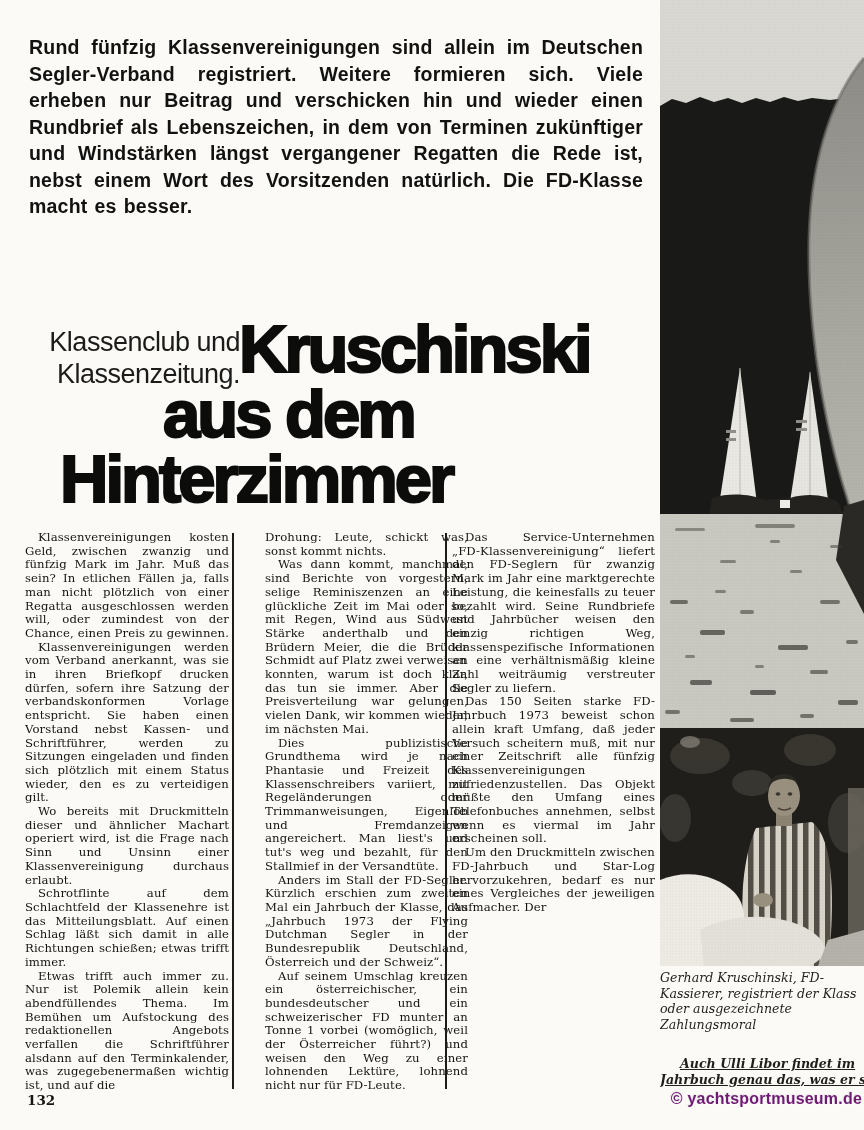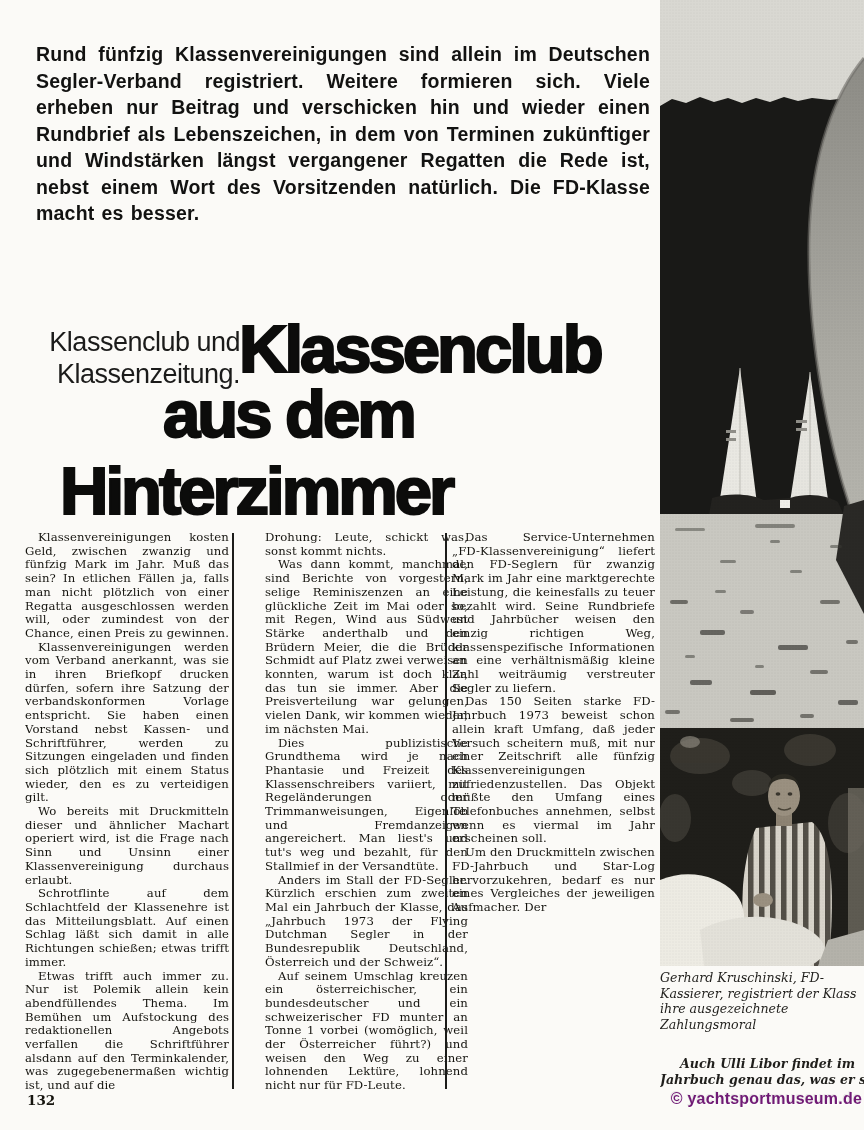--- a/index.html
+++ b/index.html
@@ -3,39 +3,39 @@
 <meta charset="utf-8">
 <style>
   html,body{margin:0;padding:0;background:#e8e8e6;}
   .page{
     position:relative;width:864px;height:1130px;background:#fbfaf7;
     overflow:hidden;font-family:"DejaVu Serif",serif;color:#161514;
     margin:0 auto;
   }
   
   .intro{
-    position:absolute;left:25px;top:30px;width:614px;margin:11px;
+    position:absolute;left:25px;top:30px;width:614px;margin:4px;
     font-family:"Liberation Sans",sans-serif;font-weight:bold;
     font-size:19.5px;line-height:26.5px;text-align:justify;
     letter-spacing:.2px;word-spacing:1.5px;color:#121211;
   }
   
   .kicker{
     position:absolute;left:22px;top:326px;width:218px;text-align:right;
     font-family:"Liberation Sans",sans-serif;font-weight:normal;
     font-size:27px;line-height:32px;color:#1b1b1a;letter-spacing:-.5px;
   }
   .hl{
     position:absolute;font-family:"Liberation Sans",sans-serif;
     font-weight:bold;font-size:67px;line-height:62px;color:#0c0c0b;
     letter-spacing:-3px;-webkit-text-stroke:2.2px #0c0c0b;white-space:nowrap;
   }
   .hl1{left:239px;top:318px;}
   .hl2{left:163px;top:383px;}
-  .hl3{left:60px;top:460px;}
+  .hl3{left:60px;top:448px;}
   
   .col{
     position:absolute;top:531px;height:560px;overflow:hidden;
     font-size:11.7px;line-height:13.7px;text-align:justify;
     letter-spacing:.1px;color:#15140f;hyphens:auto;
   }
   .col p{margin:0;text-indent:13px;}
   .col p.flush{text-indent:0;}
   .col1{left:25px;width:204px;}
   .col2{left:240px;width:203px;margin-left:25px;}
@@ -46,21 +46,21 @@
   
   .photo-top{position:absolute;left:660px;top:0;width:204px;height:730px;display:block;}
   .photo-portrait{position:absolute;left:660px;top:728px;width:204px;height:238px;display:block;}
   
   .caption{
     position:absolute;left:660px;width:204px;overflow:hidden;
     font-style:italic;font-size:12.6px;line-height:15.5px;color:#201f1c;
   }
   .caption div{white-space:nowrap;}
   .cap1{top:970px;}
-  .cap2{top:1056px;font-weight:bold;}
+  .cap2{top:1056px;font-weight:bold;text-decoration:underline;}
   .cap2 .ind{padding-left:20px;}
   .watermark{
     position:absolute;left:660px;top:1090px;width:202px;text-align:right;
     font-family:"Liberation Sans",sans-serif;font-weight:bold;font-size:16px;
     color:#701a75;text-shadow:-1px -1px 0 #e9e9e6,1px 1px 1px #ffffff;
     letter-spacing:.2px;white-space:nowrap;overflow:hidden;
   }
   .pagenum{
     position:absolute;left:27px;top:1092px;font-weight:bold;
     font-size:13.5px;color:#16150f;
@@ -70,21 +70,21 @@
 <body>
 
 <div class="page">
 
   <p class="intro">Rund fünfzig Klassenvereinigungen sind allein im Deutschen Segler-Verband registriert. Weitere formieren sich. Viele erheben nur Beitrag und verschicken hin und wieder einen Rundbrief als Lebenszeichen, in dem von Terminen zukünftiger und Windstärken längst vergangener Regatten die Rede ist, nebst einem Wort des Vorsitzenden natürlich. Die FD-Klasse macht es besser.</p>
 
   <div class="kicker">
     <div>Klassenclub und</div>
     <div>Klassenzeitung.</div>
   </div>
-  <div class="hl hl1">Klassenclub</div>
+  <div class="hl hl1">Kruschinski</div>
   <div class="hl hl2">aus dem</div>
   <div class="hl hl3">Hinterzimmer</div>
 
   <div class="col col1">
     <p>Klassenvereinigungen kosten Geld, zwischen zwanzig und fünfzig Mark im Jahr. Muß das sein? In etlichen Fällen ja, falls man nicht plötzlich von einer Regatta ausgeschlossen werden will, oder zumindest von der Chance, einen Preis zu gewinnen.</p>
     <p>Klassenvereinigungen werden vom Verband anerkannt, was sie in ihren Briefkopf drucken dürfen, sofern ihre Satzung der verbandskonformen Vorlage entspricht. Sie haben einen Vorstand nebst Kassen- und Schriftführer, werden zu Sitzungen eingeladen und finden sich plötzlich mit einem Status wieder, den es zu verteidigen gilt.</p>
     <p>Wo bereits mit Druckmitteln dieser und ähnlicher Machart operiert wird, ist die Frage nach Sinn und Unsinn einer Klassenvereinigung durchaus erlaubt.</p>
     <p>Schrotflinte auf dem Schlachtfeld der Klassenehre ist das Mitteilungsblatt. Auf einen Schlag läßt sich damit in alle Richtungen schießen; etwas trifft immer.</p>
     <p>Etwas trifft auch immer zu. Nur ist Polemik allein kein abendfüllendes Thema. Im Bemühen um Aufstockung des redaktionellen Angebots verfallen die Schriftführer alsdann auf den Terminkalender, was zugegebenermaßen wichtig ist, und auf die</p>
   </div>
@@ -201,21 +201,21 @@
     <path d="M0,152 C28,140 58,148 74,164 C90,180 86,210 70,238 L0,238 Z" fill="#edebE3"></path>
     <path d="M40,202 C78,182 130,186 155,206 C170,218 166,230 150,238 L44,238 Z" fill="#e3e1d9"></path>
 
     <polygon points="168,212 204,202 204,238 158,238" fill="#b4b2aa"></polygon>
     <rect x="0" y="0" width="204" height="238" fill="url(#ht2)"></rect>
   </svg>
 
   <div class="caption cap1">
     <div>Gerhard Kruschinski, FD-</div>
     <div>Kassierer, registriert der Klass</div>
-    <div>ihre ausgezeichnete</div>
+    <div>oder ausgezeichnete</div>
     <div>Zahlungsmoral</div>
   </div>
 
   <div class="caption cap2">
     <div class="ind">Auch Ulli Libor findet im</div>
     <div>Jahrbuch genau das, was er s</div>
   </div>
 
   <div class="watermark">© yachtsportmuseum.de</div>
 

